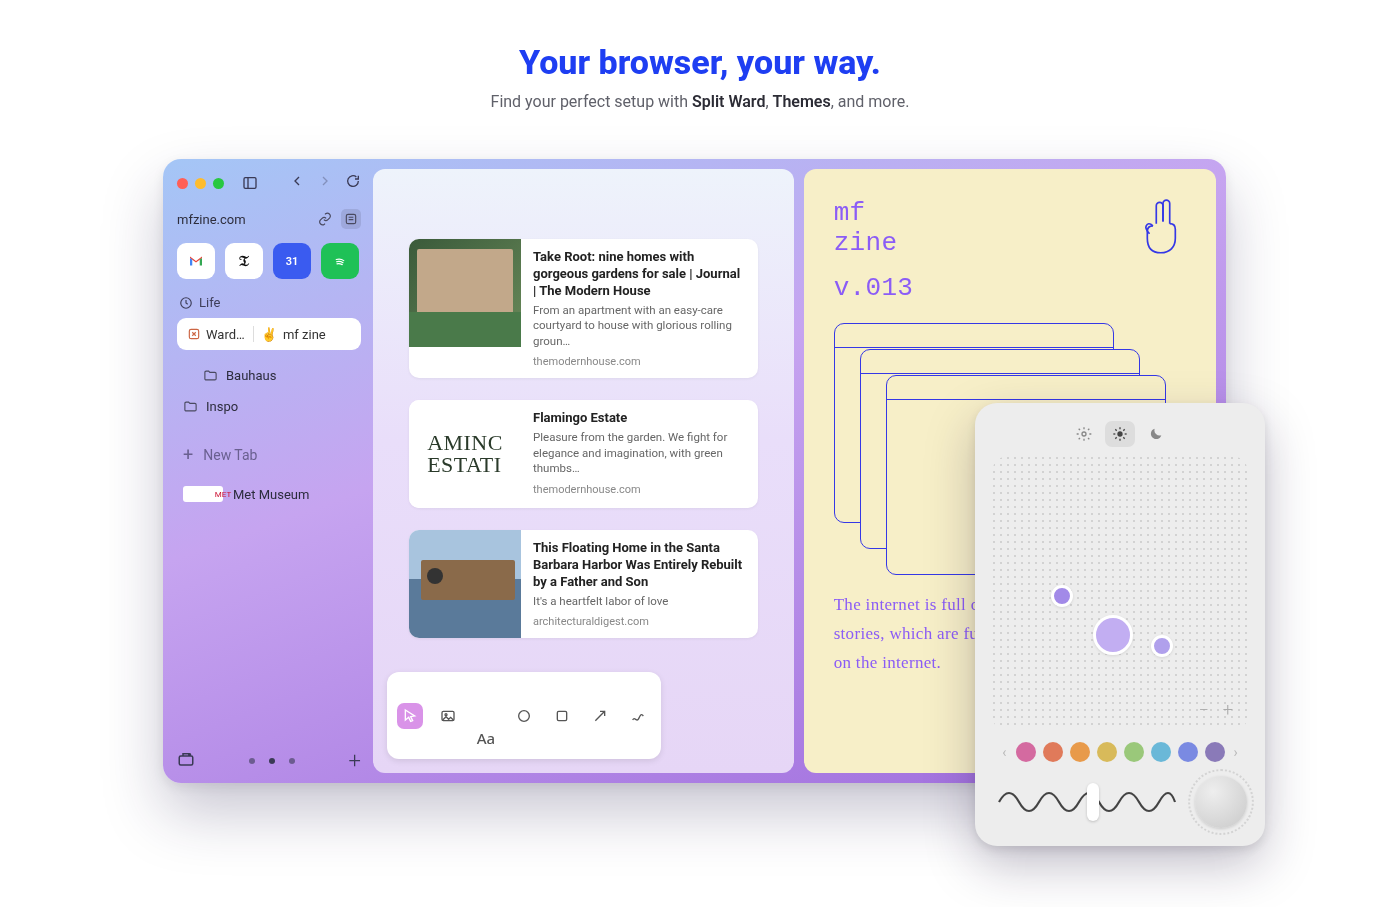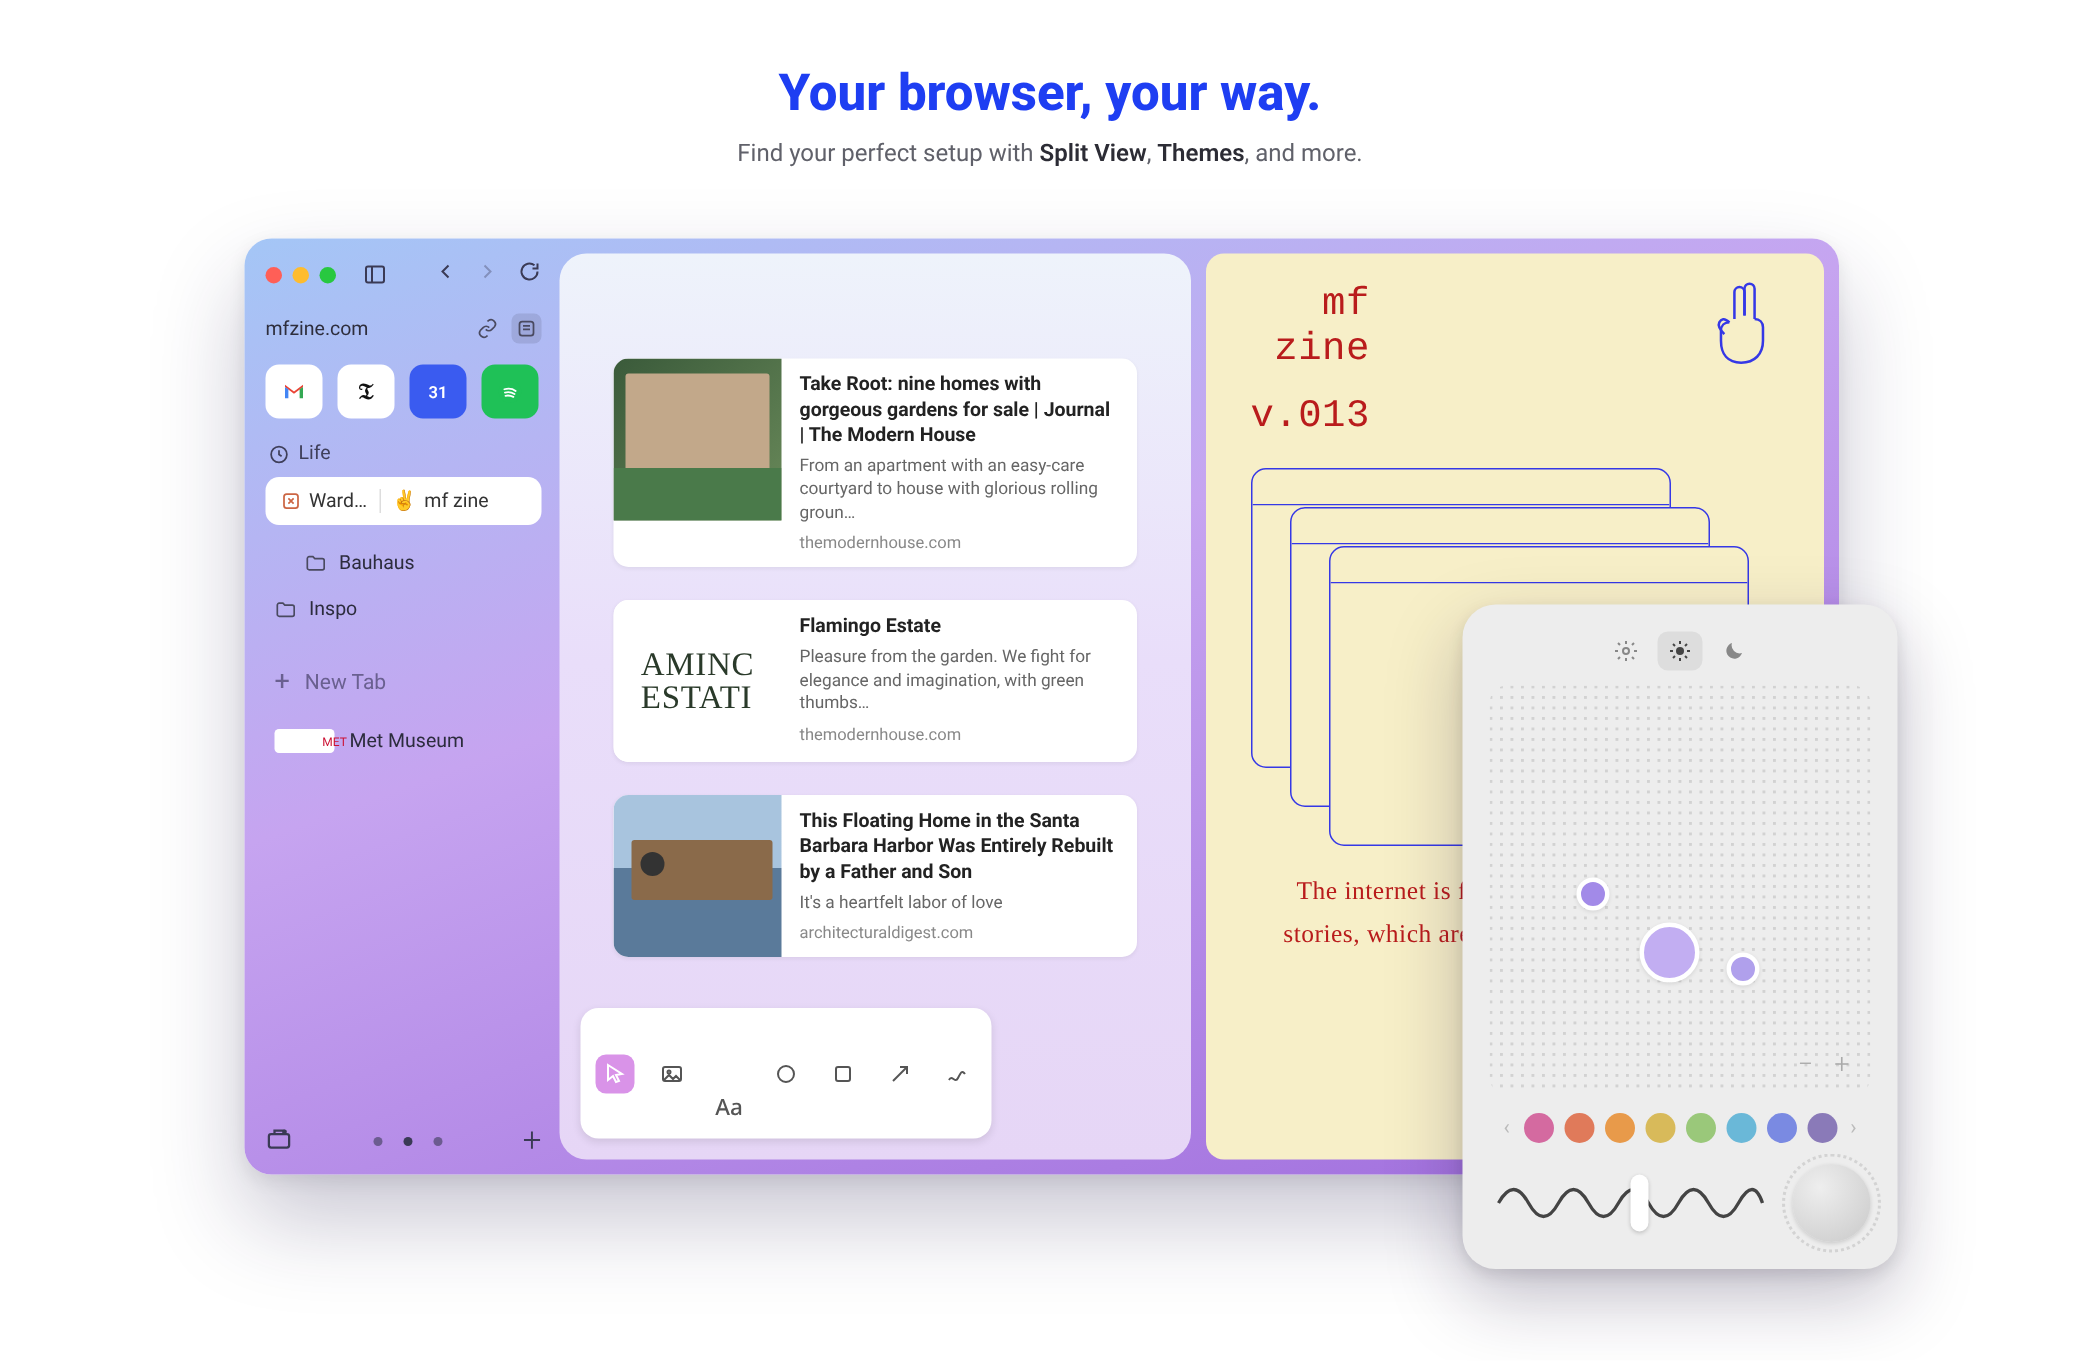--- a/index.html
+++ b/index.html
@@ -90,21 +90,21 @@
     position:absolute;bottom:10px;left:14px;right:12px;
     display:flex;align-items:center;gap:28px;color:#3a3a55;
   }
   .dots { display:flex;gap:14px;margin:0 auto;}
   .dots span{width:6px;height:6px;background:#3a3a55;border-radius:50%;opacity:.6;}
   .dots span.active{opacity:1;}
 
   
   .panes { flex:1; display:flex; gap:10px; padding:10px 10px 10px 0;}
   .pane { background:rgba(255,255,255,0.0);border-radius:12px; overflow:hidden; position:relative;}
-  .pane.left { flex:1.02; background: linear-gradient(180deg,#eef3fb 0%, #e9defa 45%, #e6d6f6 100%); border-radius: 18px;}
+  .pane.left { flex:1.02; background: linear-gradient(180deg,#eef3fb 0%, #e9defa 45%, #e6d6f6 100%);}
   .pane.right { flex:1; background:#f7efc8;}
   .cards { padding:70px 36px 0 36px; display:flex;flex-direction:column;gap:22px;}
   .card {
     background:#fff;border-radius:10px; display:flex; overflow:hidden; box-shadow:0 1px 3px rgba(0,0,0,0.06);
   }
   .card .thumb { width:112px;height:108px;background:#ccc; flex-shrink:0;}
   .card .body { padding:10px 12px; display:flex;flex-direction:column;}
   .card .title { font-size:13px;font-weight:700;color:#222; line-height:1.3;}
   .card .desc { font-size:11.5px;color:#666;margin-top:3px;line-height:1.35;}
   .card .domain { font-size:11px;color:#888;margin-top:6px;}
@@ -121,21 +121,21 @@
     position:absolute;bottom:14px;left:14px;
     background:#fff;border-radius:12px;padding:8px 10px;display:flex;align-items:center;gap:12px;
     box-shadow:0 2px 6px rgba(0,0,0,0.1);
   }
   .eb { width:26px;height:26px;display:flex;align-items:center;justify-content:center;border-radius:7px;color:#555;cursor:pointer;}
   .eb.active{background:#d993e8;color:#fff;}
   .eb svg{width:16px;height:16px;stroke:currentColor;fill:none;stroke-width:2;}
   .eb.txt{font-size:15px;font-weight:500;font-family:system-ui;margin-top:45px;}
 
   
-  .mfz { padding:19px 30px; color:#b91c1c; font-family:"Courier New",monospace; letter-spacing:.02em;text-align:right;}
+  .mfz { padding:30px 30px; color:#8b5cf6; font-family:"Courier New",monospace; letter-spacing:.02em;}
   .mfz-head{ display:flex;align-items:flex-start;justify-content:space-between;}
   .mfz h1{font-size:26px;font-weight:400;line-height:1.15;}
   .mfz .ver{font-size:26px;margin-top:14px;}
   .peace{width:46px;height:56px;}
   .stack{position:relative;margin-top:20px;height:250px;}
   .stack-box{position:absolute;border:1.3px solid #3538e6;border-radius:10px;width:280px;height:200px;background:#f7efc8;}
   .stack-box .tab{height:24px;border-bottom:1.3px solid #3538e6;border-radius:10px 10px 0 0;}
   .mfz-text{ font-family:Georgia,serif;font-size:17px;line-height:1.7;margin-top:18px;}
 
   
@@ -172,21 +172,21 @@
   .wave svg{width:100%;height:42px;}
   .wave-thumb{position:absolute;left:50%;top:2px;width:12px;height:38px;background:#fff;border-radius:6px;box-shadow:0 1px 3px rgba(0,0,0,0.2);}
   .dial{width:52px;height:52px;border-radius:50%;background:radial-gradient(circle at 35% 30%,#eee,#c9c9c9);box-shadow:0 1px 3px rgba(0,0,0,0.15);position:relative;}
   .dial-dots{position:absolute;inset:-7px;border-radius:50%;border:2px dotted #d3d3d3;}
 </style>
 </head>
 <body>
 
 <div class="hero-title">Your browser, your way.</div>
 <div class="hero-sub">
-  <span>Find your perfect setup with </span><b>Split View</b><span>, </span><b>Themes</b><span>, and more.</span>
+  <span>Find your perfect setup with </span><b>Split Ward</b><span>, </span><b>Themes</b><span>, and more.</span>
 </div>
 
 <div class="window">
 
   <div class="sidebar">
     <div class="traffic-row">
       <div class="traffic">
         <span class="r"></span>
         <span class="y"></span>
         <span class="g"></span>

